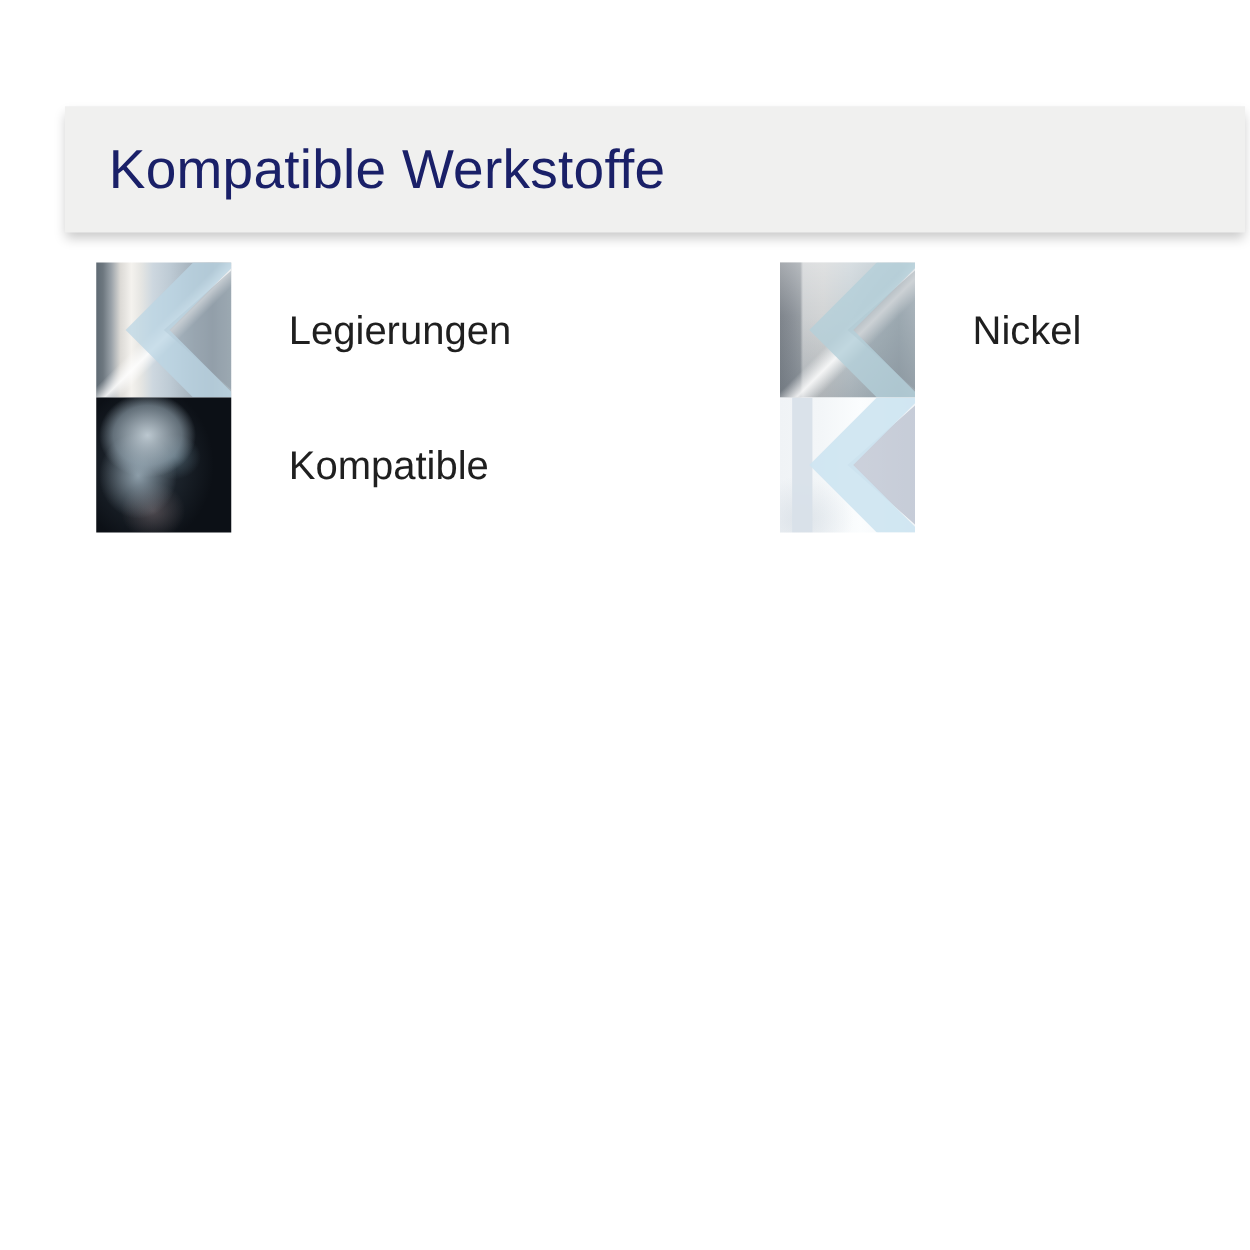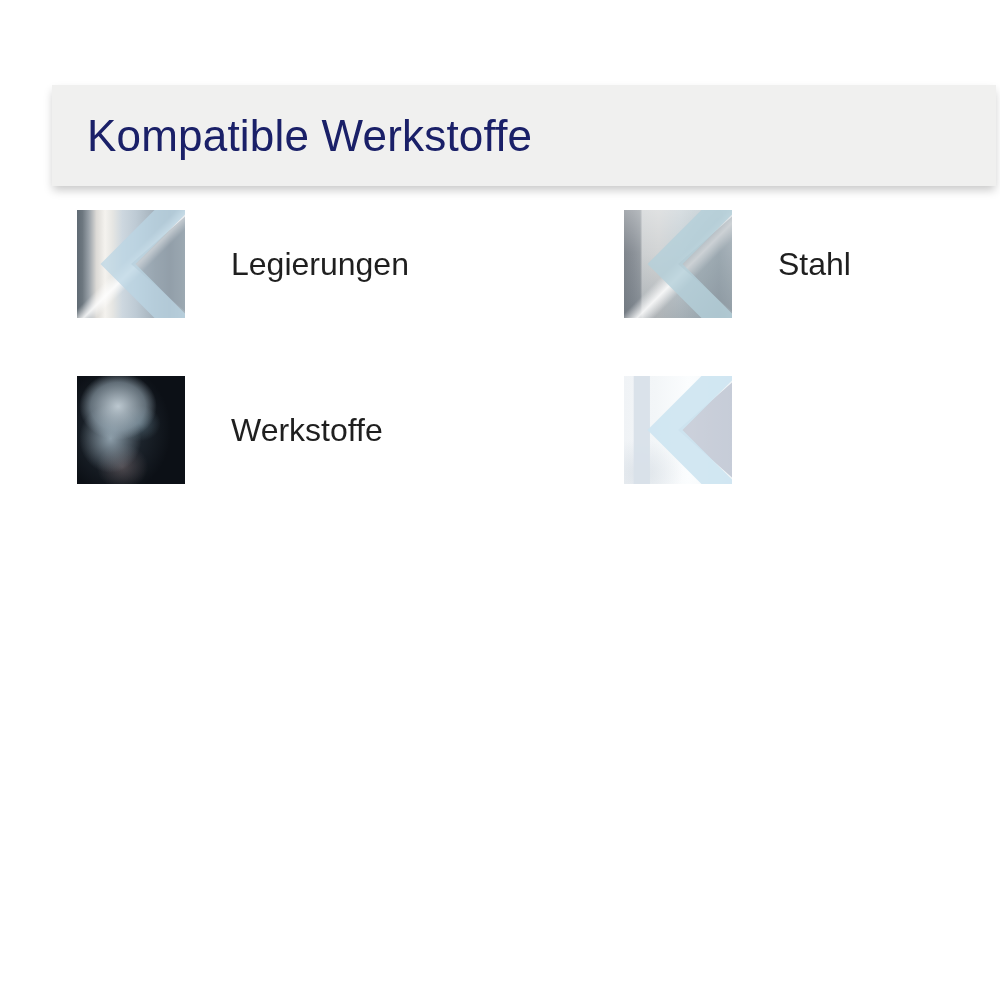--- a/index.html
+++ b/index.html
@@ -37,21 +37,20 @@
   }
 
   
   .content {
     position: absolute;
     left: 28px;
     top: 210px;
     width: 944px;
     display: grid;
     grid-template-columns: 547px 397px;
-    row-gap: 58px;
   }
   .item {
     display: flex;
     align-items: center;
     padding-left: 25px;
     cursor: pointer;
   }
   .thumb {
     position: relative;
     width: 108px;
@@ -138,26 +137,26 @@
     </div>
 
     <div class="item">
       <div class="thumb thumb-stahl">
         <svg class="kmark" viewBox="0 0 100 100" preserveAspectRatio="none">
           <rect class="k-bar" x="9" y="0" width="15" height="100"></rect>
           <polygon class="k-tri" points="50,50 100,6 100,94"></polygon>
           <path class="k-arm" d="M106,-18 38,50 106,118"></path>
         </svg>
       </div>
-      <div class="label">Stahl</div>
+      <div class="label">Nickel</div>
     </div>
 
     <div class="item">
       <div class="thumb thumb-gusseisen"></div>
-      <div class="label">Werkstoffe</div>
+      <div class="label">Kompatible</div>
     </div>
 
 
     <div class="item">
       <div class="thumb thumb-keramik">
         <svg class="kmark" viewBox="0 0 100 100" preserveAspectRatio="none">
           <rect class="k-bar" x="9" y="0" width="15" height="100"></rect>
           <polygon class="k-tri" points="50,50 100,6 100,94"></polygon>
           <path class="k-arm" d="M106,-18 38,50 106,118"></path>
         </svg>

